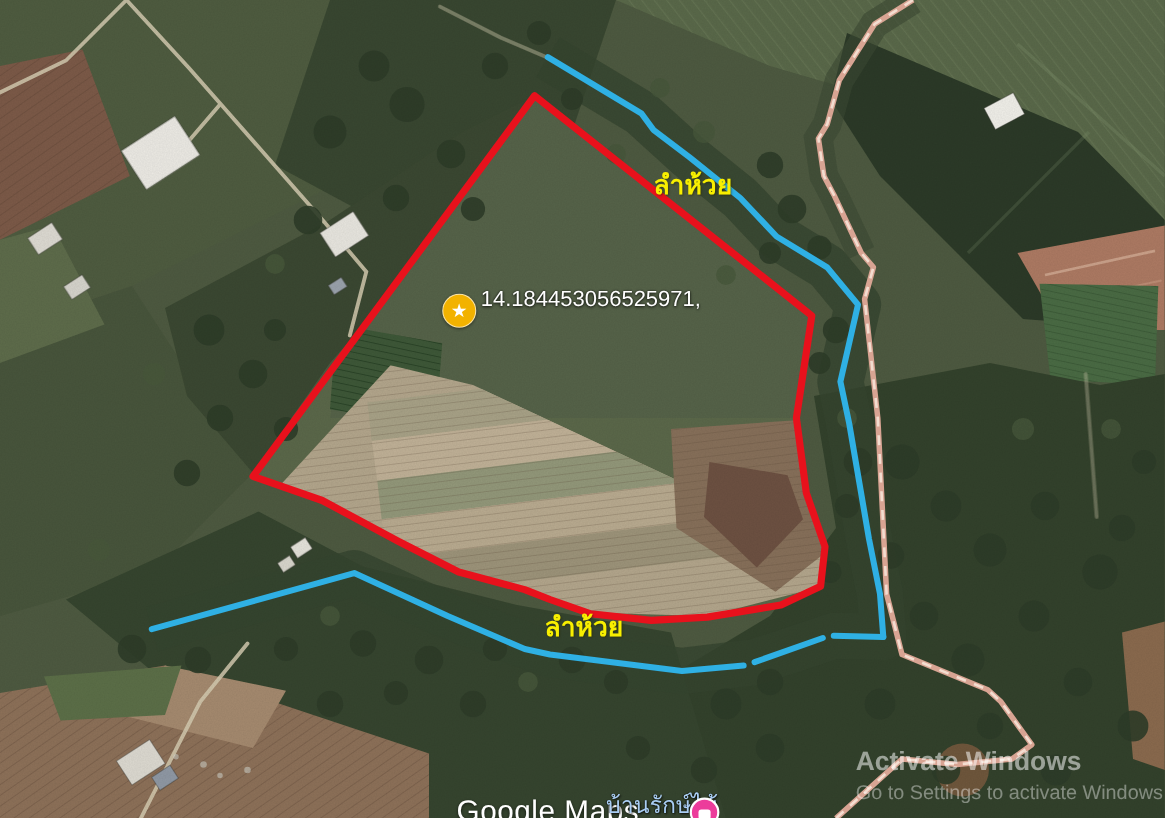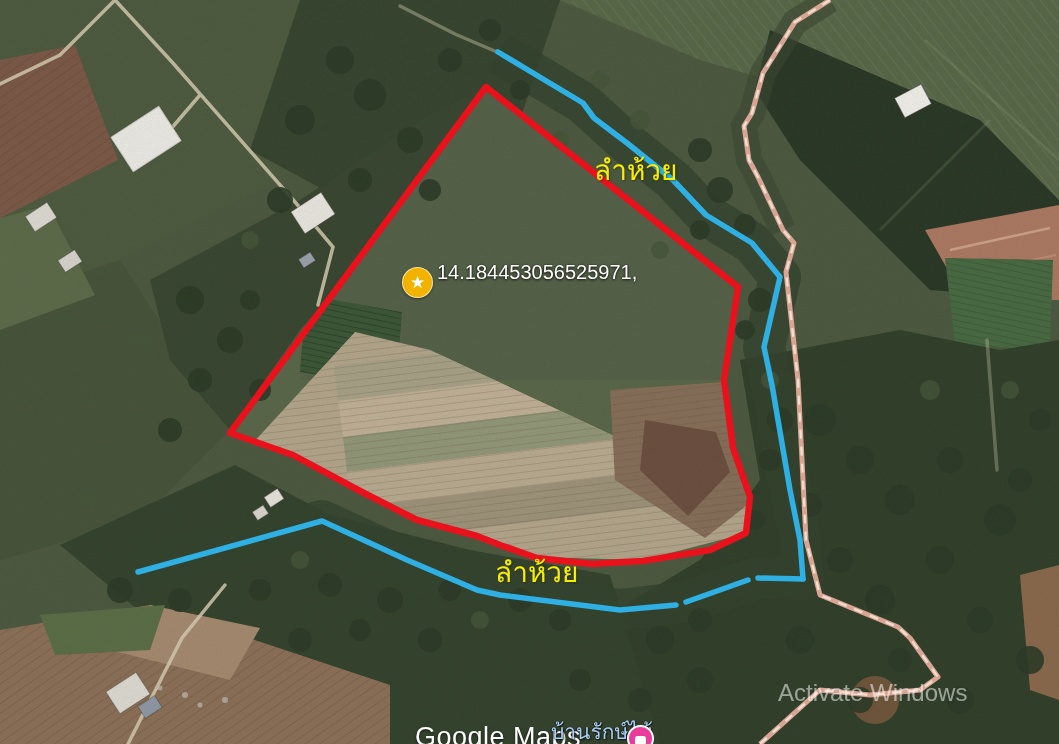--- a/index.html
+++ b/index.html
@@ -18,40 +18,40 @@
   }
   .star-marker{
     position:absolute;left:402px;top:267px;width:29px;height:29px;border-radius:50%;
     background:var(--marker-gold,#f2b200);
     border:1.5px solid rgba(255,255,255,.65);
     box-shadow:0 1px 3px rgba(0,0,0,.45);
     display:flex;align-items:center;justify-content:center;
     color:#fff;font-size:17px;line-height:1;
   }
   .stream-label{
-    color:var(--label-yellow,#f8ef00);font-size:28px;font-weight:normal;
+    color:var(--label-yellow,#f8ef00);font-size:24px;font-weight:bold;
     text-shadow:1px 1px 2px rgba(40,40,0,.55);
   }
   .stream-label.top{left:594px;top:148px;}
   .stream-label.bottom{left:495px;top:550px;}
   .gmaps{
     left:415px;top:722px;color:#fff;font-size:27px;font-weight:500;
     text-shadow:0 1px 3px rgba(0,0,0,.65);letter-spacing:.5px;
   }
   .place-label{
     left:551px;top:715px;color:#a9cdf3;font-size:21px;font-weight:500;
     text-shadow:1px 1px 2px rgba(0,0,0,.85),-1px 0 1px rgba(0,0,0,.5);
   }
   .poi{
     position:absolute;left:627px;top:725px;width:27px;height:27px;border-radius:50%;
     background:var(--poi-pink,#ec3c9b);border:2px solid #fff;box-sizing:border-box;
     display:flex;align-items:center;justify-content:center;
   }
   .poi .glyph{width:11px;height:9px;background:#fff;border-radius:2.5px;margin-top:3px;}
-  .win-mark{left:778px;top:679px;color:rgba(255,255,255,.52);font-size:24px;font-weight:400;}
+  .win-mark{left:778px;top:679px;color:rgba(255,255,255,.52);font-size:24px;font-weight:700;}
   .win-sub{left:778px;top:710px;color:rgba(255,255,255,.40);font-size:18px;font-weight:300;}
 </style>
 </head>
 <body>
 
 <div class="stage">
 
   <svg width="1059" height="744" viewBox="0 0 1059 744">
     <defs>
       <clipPath id="plot">
@@ -257,14 +257,15 @@
   <div class="lbl stream-label bottom">ลำห้วย</div>
 
   <div class="lbl gmaps">Google Maps</div>
 
   <div class="lbl place-label">บ้านรักษ์ไม้</div>
   <div class="poi">
       <div class="glyph"></div>
     </div>
 
   <div class="lbl win-mark">Activate Windows</div>
+  <div class="lbl win-sub">Go to Settings to activate Windows</div>
 
 </div>
 
 </body></html>

